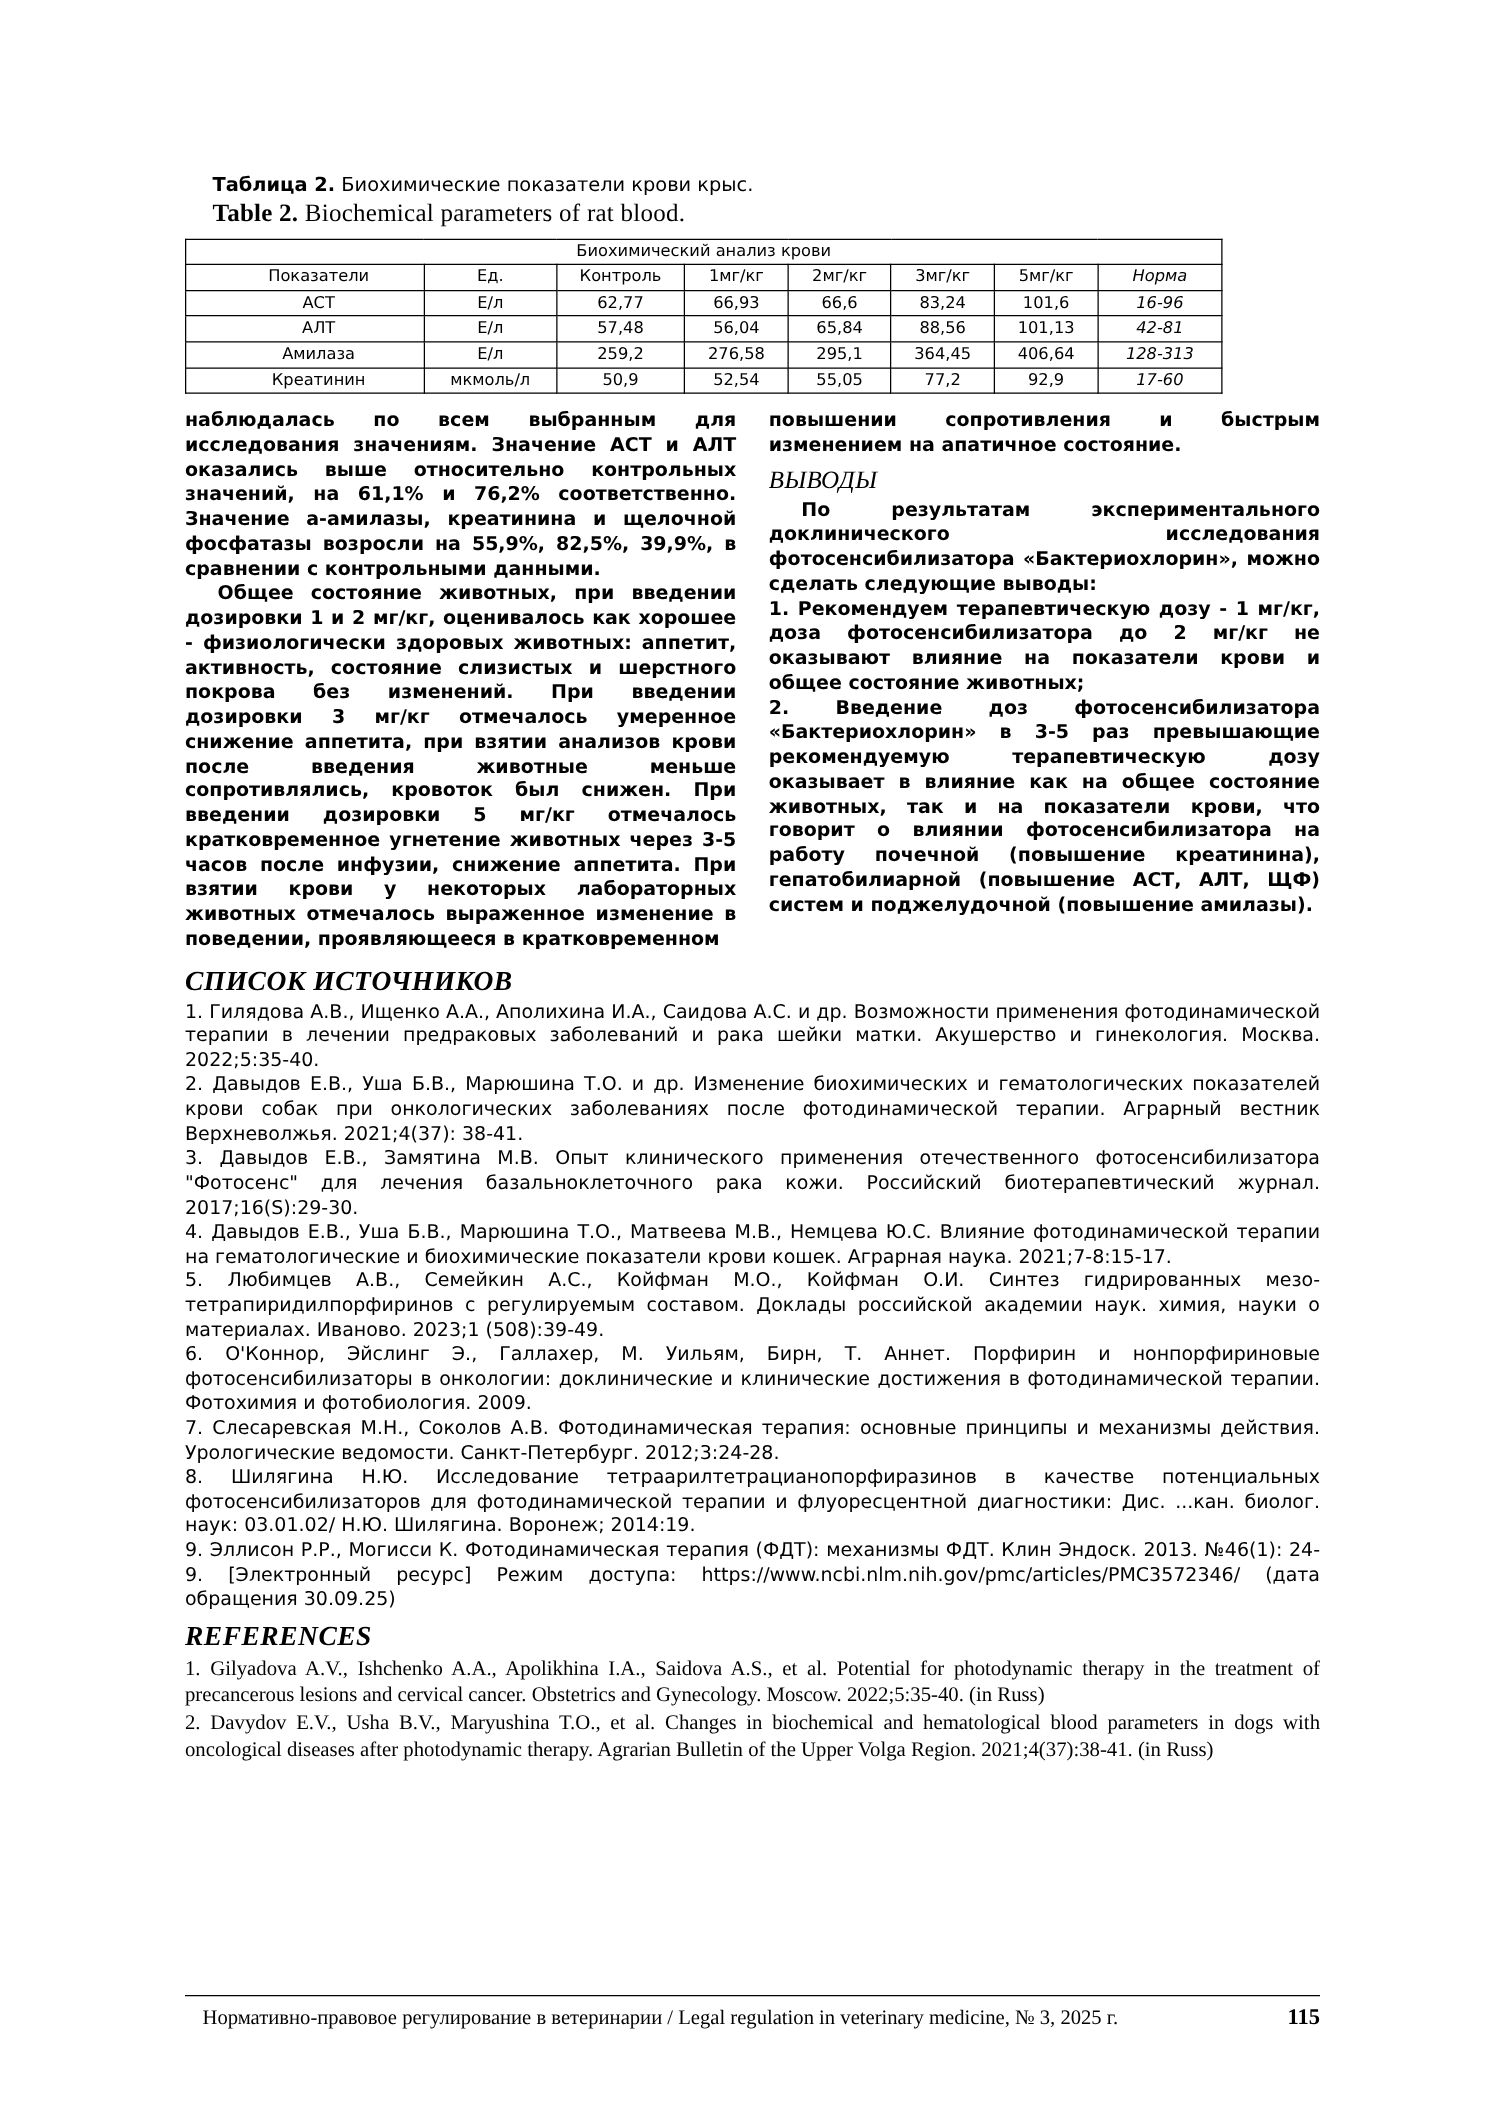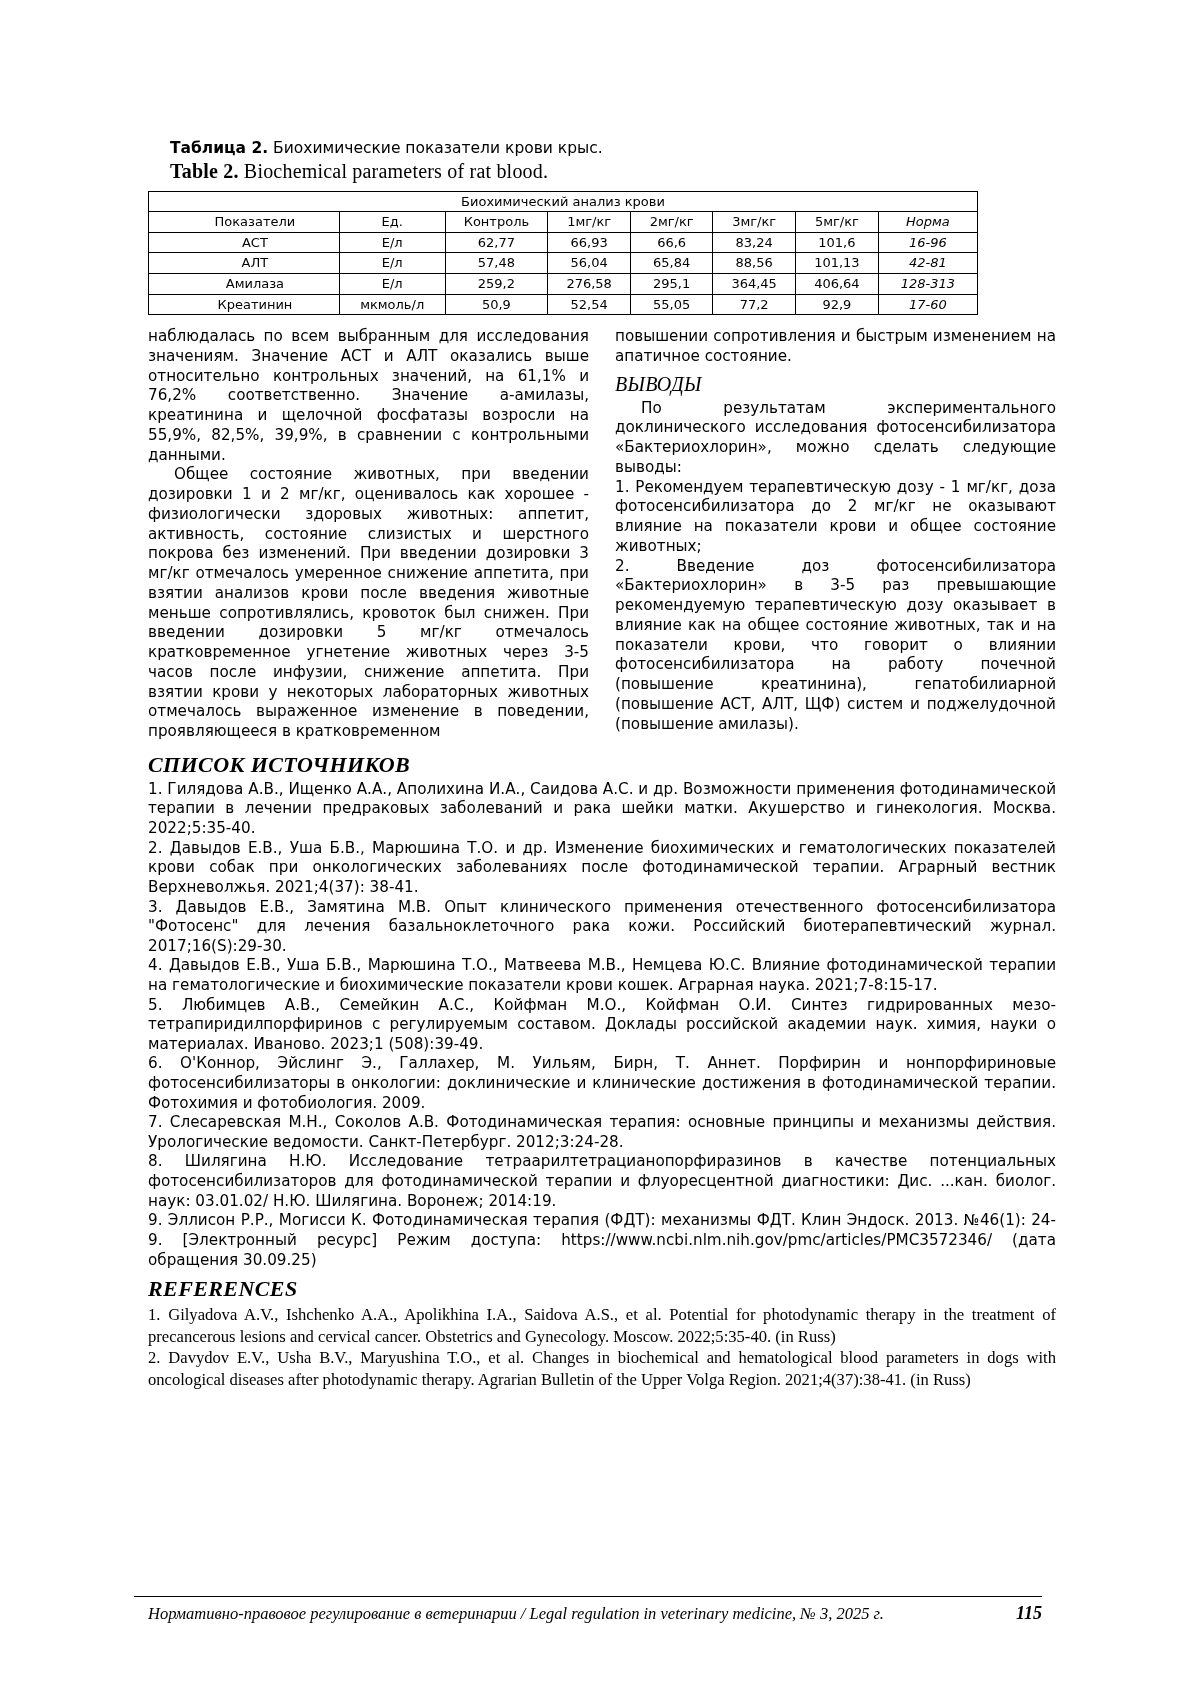--- a/index.html
+++ b/index.html
@@ -88,20 +88,21 @@
   .col {
     width: 441px;
     font-family: "DejaVu Sans", sans-serif;
     font-size: 15.2px;
     line-height: 1.30;
     text-align: justify;
   }
   .col p {
     margin: 0;
     text-indent: 26px;
+    font-weight: bold;
   }
   .col p.noindent { text-indent: 0; }
   .col h3 {
     margin: 4px 0 2px 0;
     font-family: "Liberation Serif", serif;
     font-style: italic;
     font-weight: normal;
     font-size: 20px;
     letter-spacing: 0.3px;
   }
@@ -130,31 +131,30 @@
     font-family: "Liberation Serif", serif;
     font-size: 16.6px;
     line-height: 1.30;
     margin: 0;
     text-align: justify;
   }
 
   
   .footer {
     position: absolute;
-    left: 134px;
+    left: 148px;
     top: 1596px;
     width: 908px;
     border-top: 1px solid #000;
     padding-top: 6px;
     font-family: "Liberation Serif", serif;
     font-size: 16.5px;
     display: flex;
     justify-content: space-between;
     align-items: baseline;
-    font-style: italic;
   }
   .footer .ftext { margin-left: 14px; }
   .footer .fpage { font-weight: bold; font-size: 18px; }
 </style>
 </head>
 <body>
 
 <div class="page">
   <div class="content">
 

